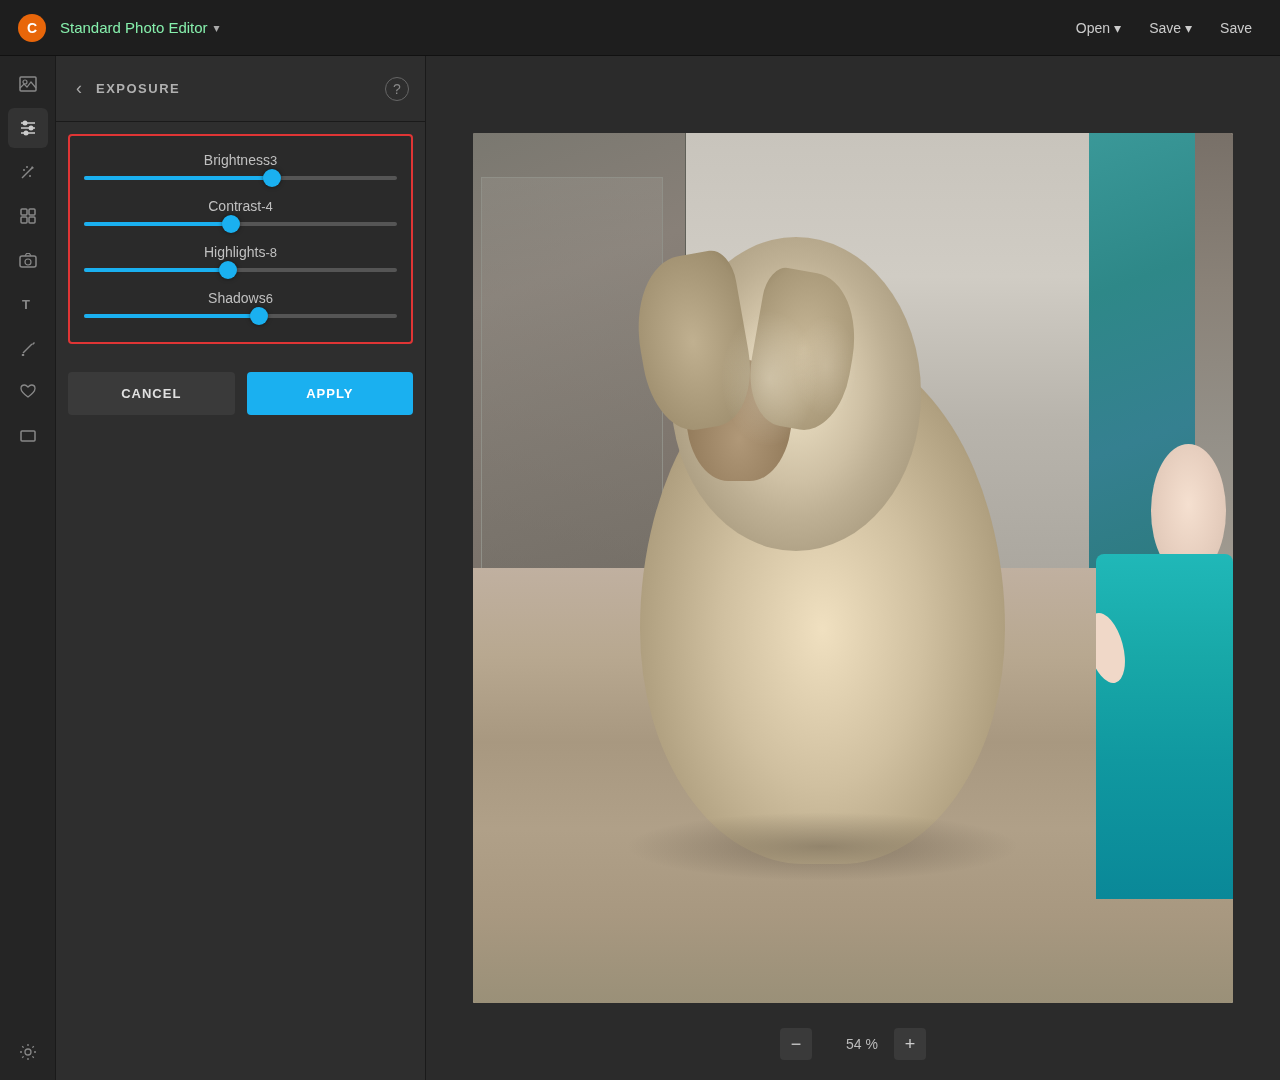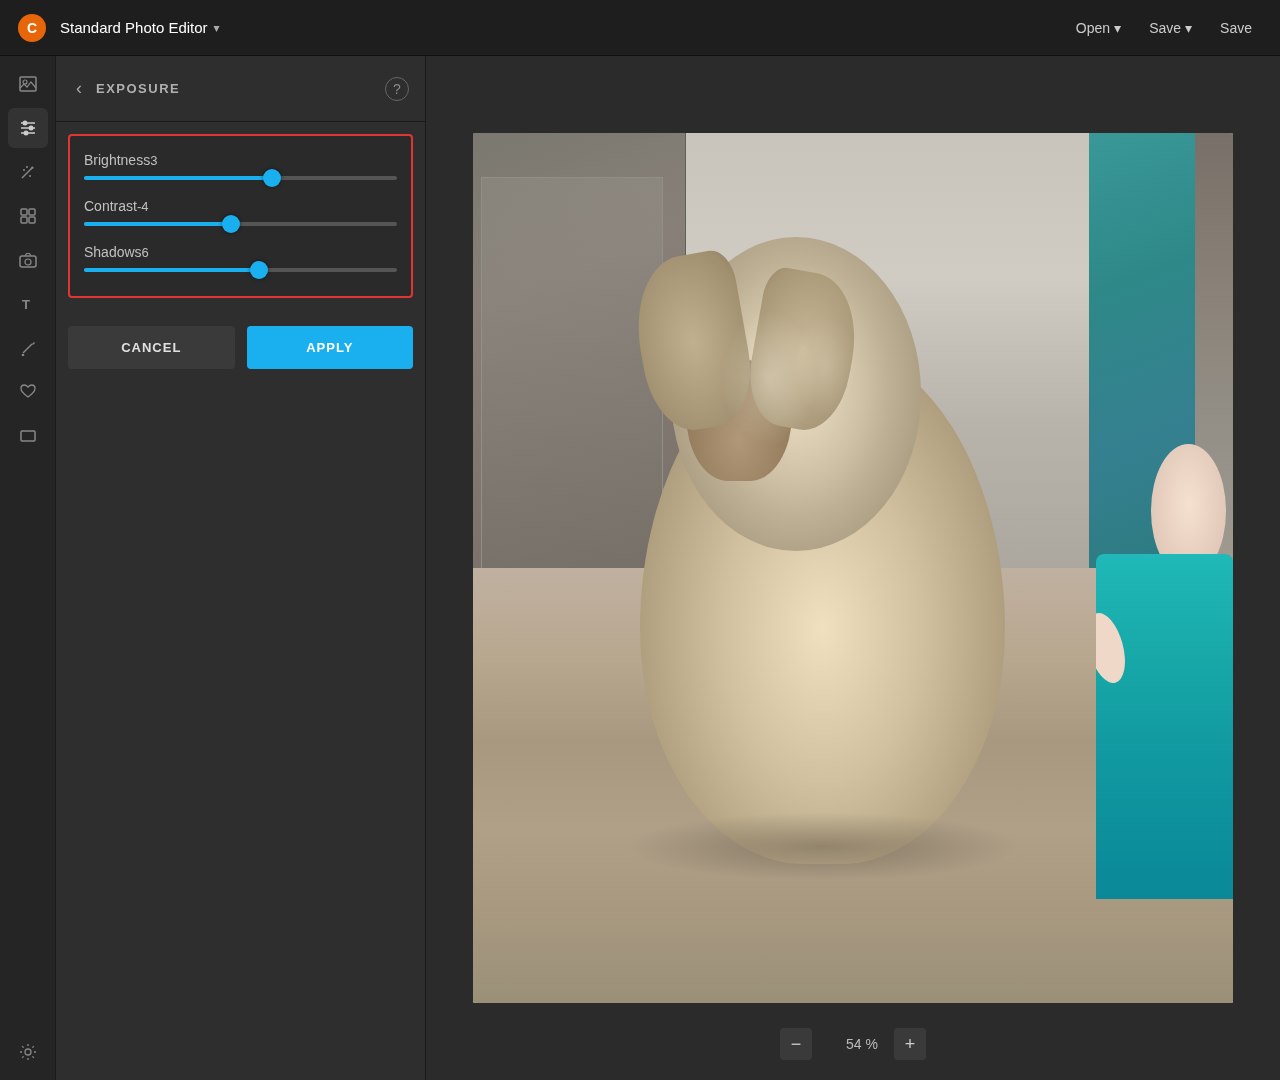--- a/index.html
+++ b/index.html
@@ -29,21 +29,21 @@
       margin-right: 12px;
       flex-shrink: 0;
     }
     .topbar-title-area {
       display: flex;
       align-items: center;
       gap: 6px;
       flex: 1;
     }
     .topbar-title {
-      color: #ffffff;
+      color: #86efac;
       font-size: 15px;
       font-weight: 500;
     }
     .topbar-chevron {
       color: #aaa;
       font-size: 12px;
     }
     .topbar-actions {
       display: flex;
       align-items: flex-start;
@@ -154,21 +154,21 @@
       background: #2a2a2a;
     }
 
     .slider-group {
       margin-bottom: 18px;
     }
     .slider-group:last-child { margin-bottom: 0; }
 
     .slider-label-row {
       display: flex;
-      justify-content: flex-start;
+      justify-content: center;
       align-items: center;
       margin-bottom: 8px;
     }
     .slider-label {
       color: #c0c0c0;
       font-size: 14px;
     }
     .slider-value {
       color: #c0c0c0;
       font-size: 13px;
@@ -435,20 +435,31 @@
           <span class="slider-label">Contrast</span>
           <span class="slider-value">-4</span>
         </div>
         <div class="slider-track-container">
           <div class="slider-track-bg"></div>
           <div class="slider-track-fill" style="width:47%"></div>
           <div class="slider-thumb" style="left:47%"></div>
         </div>
       </div>
 
+      <div class="slider-group">
+        <div class="slider-label-row">
+          <span class="slider-label">Highlights</span>
+          <span class="slider-value">-8</span>
+        </div>
+        <div class="slider-track-container">
+          <div class="slider-track-bg"></div>
+          <div class="slider-track-fill" style="width:46%"></div>
+          <div class="slider-thumb" style="left:46%"></div>
+        </div>
+      </div>
 
       <div class="slider-group">
         <div class="slider-label-row">
           <span class="slider-label">Shadows</span>
           <span class="slider-value">6</span>
         </div>
         <div class="slider-track-container">
           <div class="slider-track-bg"></div>
           <div class="slider-track-fill" style="width:56%"></div>
           <div class="slider-thumb" style="left:56%"></div>

